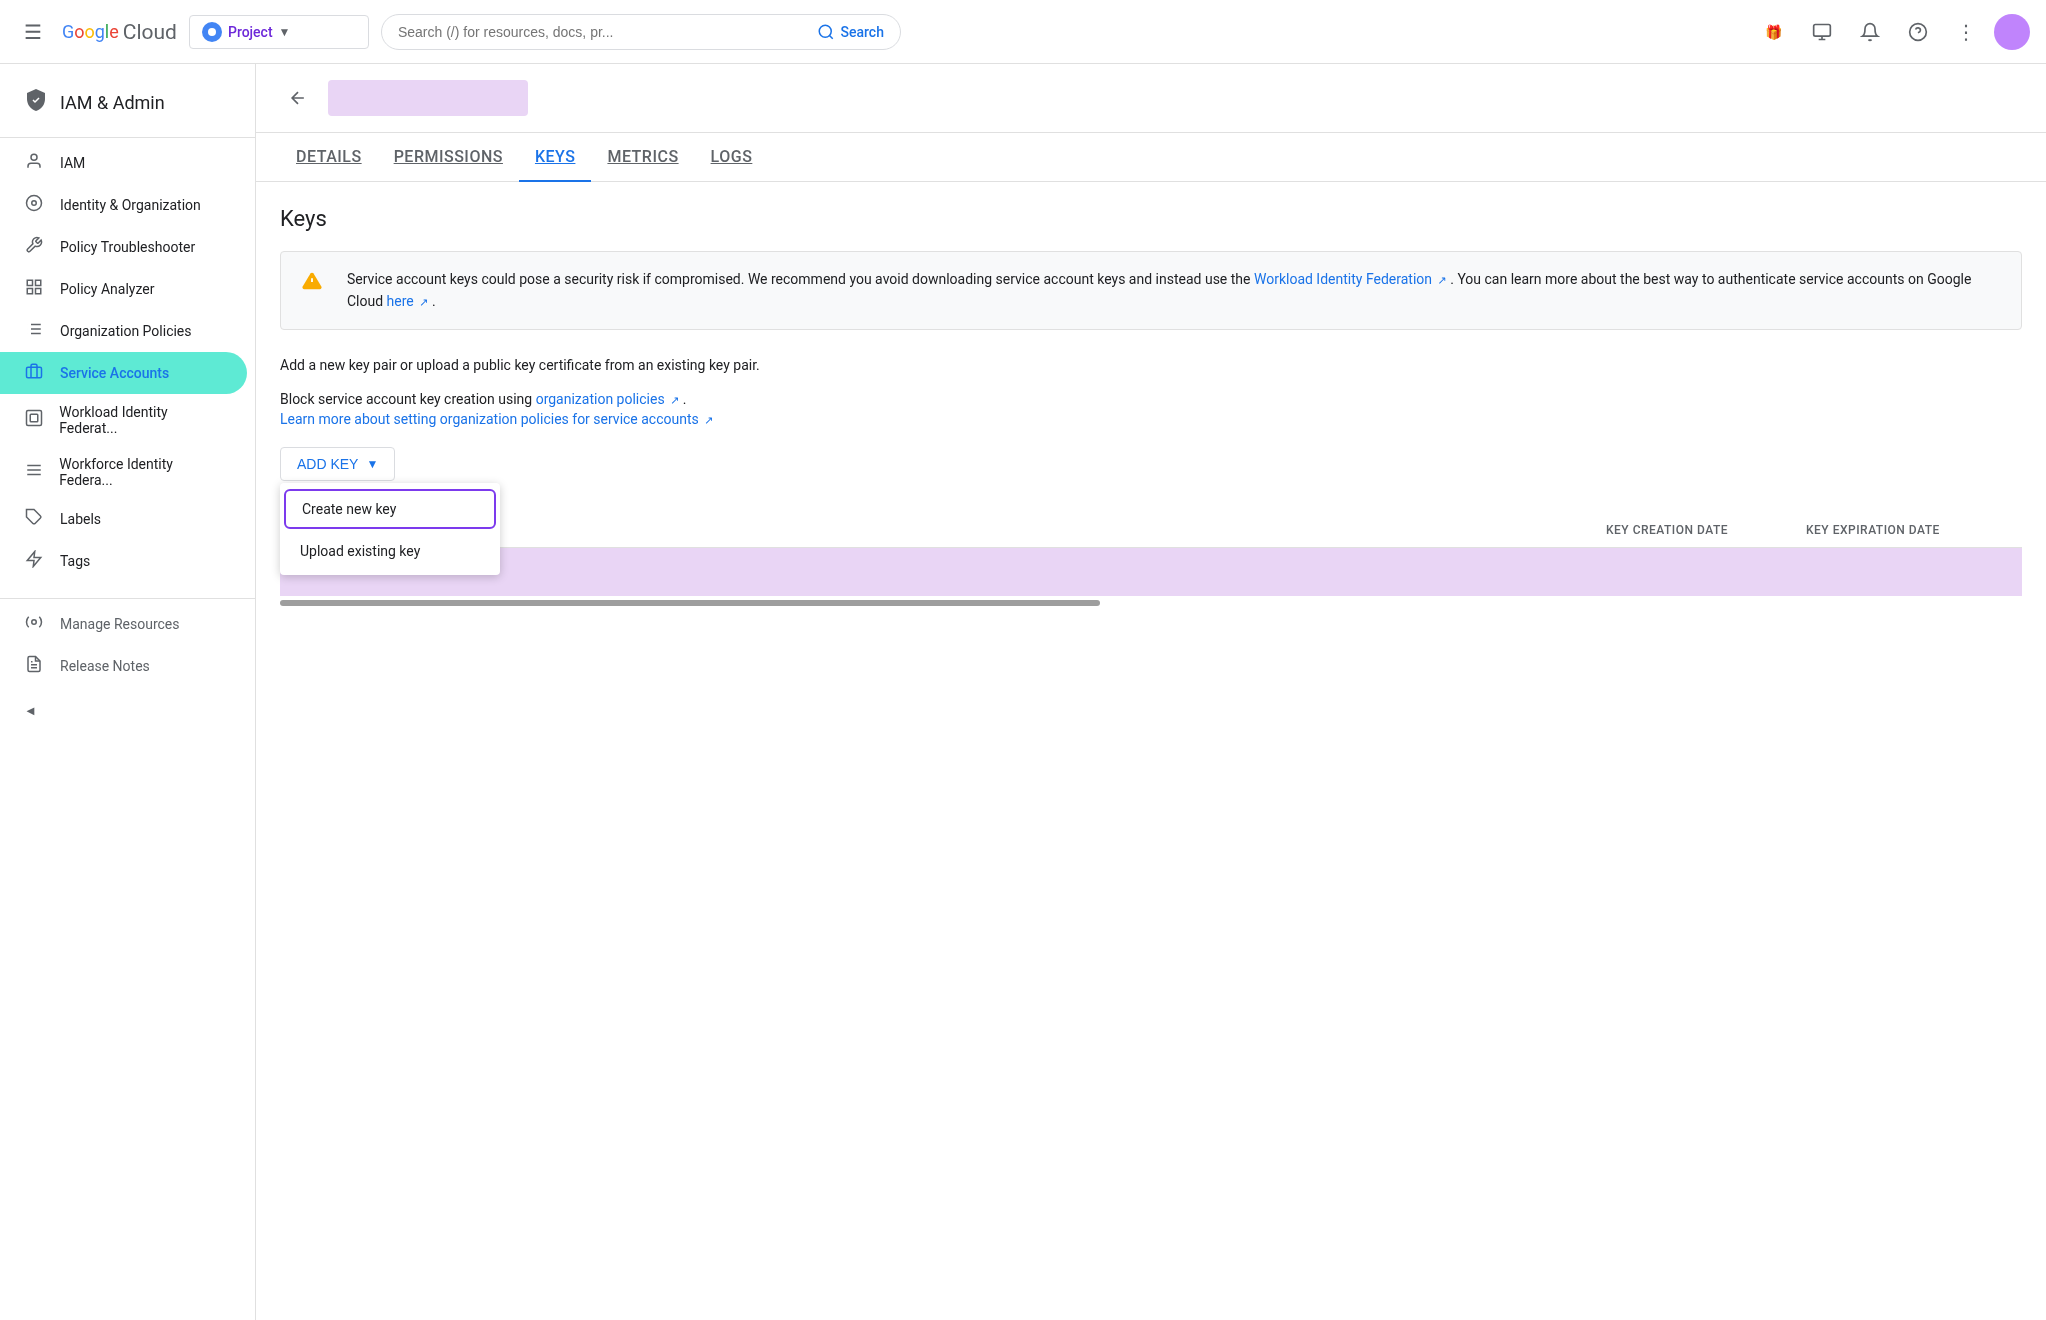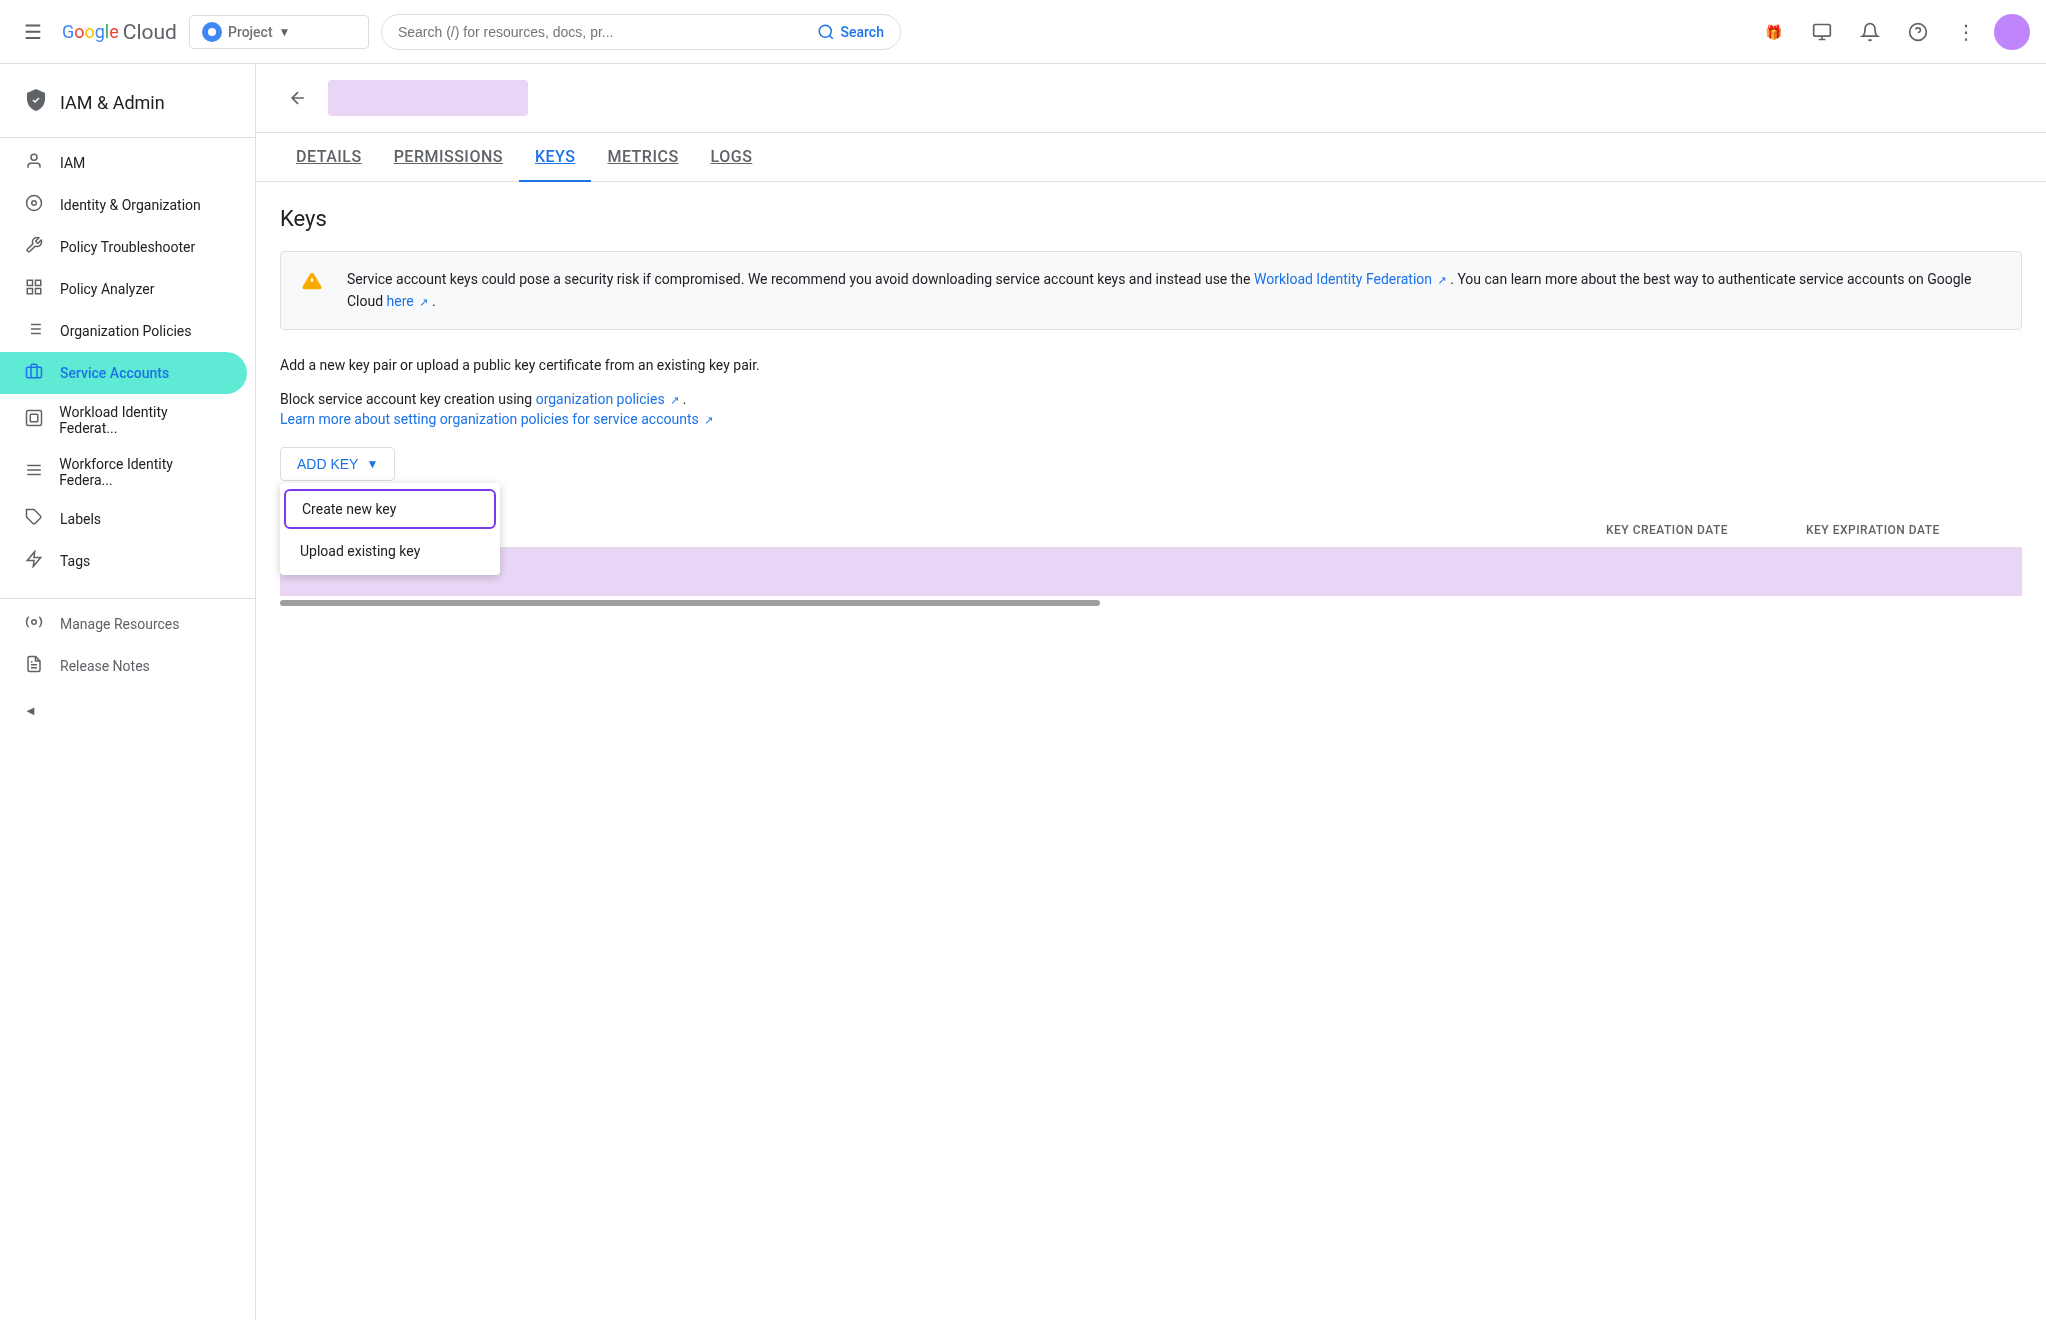--- a/index.html
+++ b/index.html
@@ -18,21 +18,21 @@
     .g-red { color: #ea4335; }
     .g-yellow { color: #fbbc05; }
     .g-green { color: #34a853; }
     .project-selector {
       display: flex; align-items: center; gap: 6px;
       border: 1px solid #dadce0; border-radius: 4px; padding: 6px 12px;
       cursor: pointer; min-width: 180px;
     }
     .project-dot { width: 20px; height: 20px; background: #4285f4; border-radius: 50%; display: flex; align-items: center; justify-content: center; }
     .project-dot-inner { width: 8px; height: 8px; background: #fff; border-radius: 50%; }
-    .project-label { color: #737373; font-weight: 500; }
+    .project-label { color: #6d28d9; font-weight: 500; }
     .project-arrow { color: #5f6368; font-size: 12px; }
     .search-bar {
       flex: 1; max-width: 520px; display: flex; align-items: center;
       border: 1px solid #dadce0; border-radius: 24px; padding: 8px 16px; gap: 8px;
     }
     .search-bar input { border: none; outline: none; flex: 1; font-size: 14px; color: #202124; background: transparent; }
     .search-btn {
       display: flex; align-items: center; gap: 6px; color: #1a73e8; font-weight: 500;
       cursor: pointer; font-size: 14px;
     }

